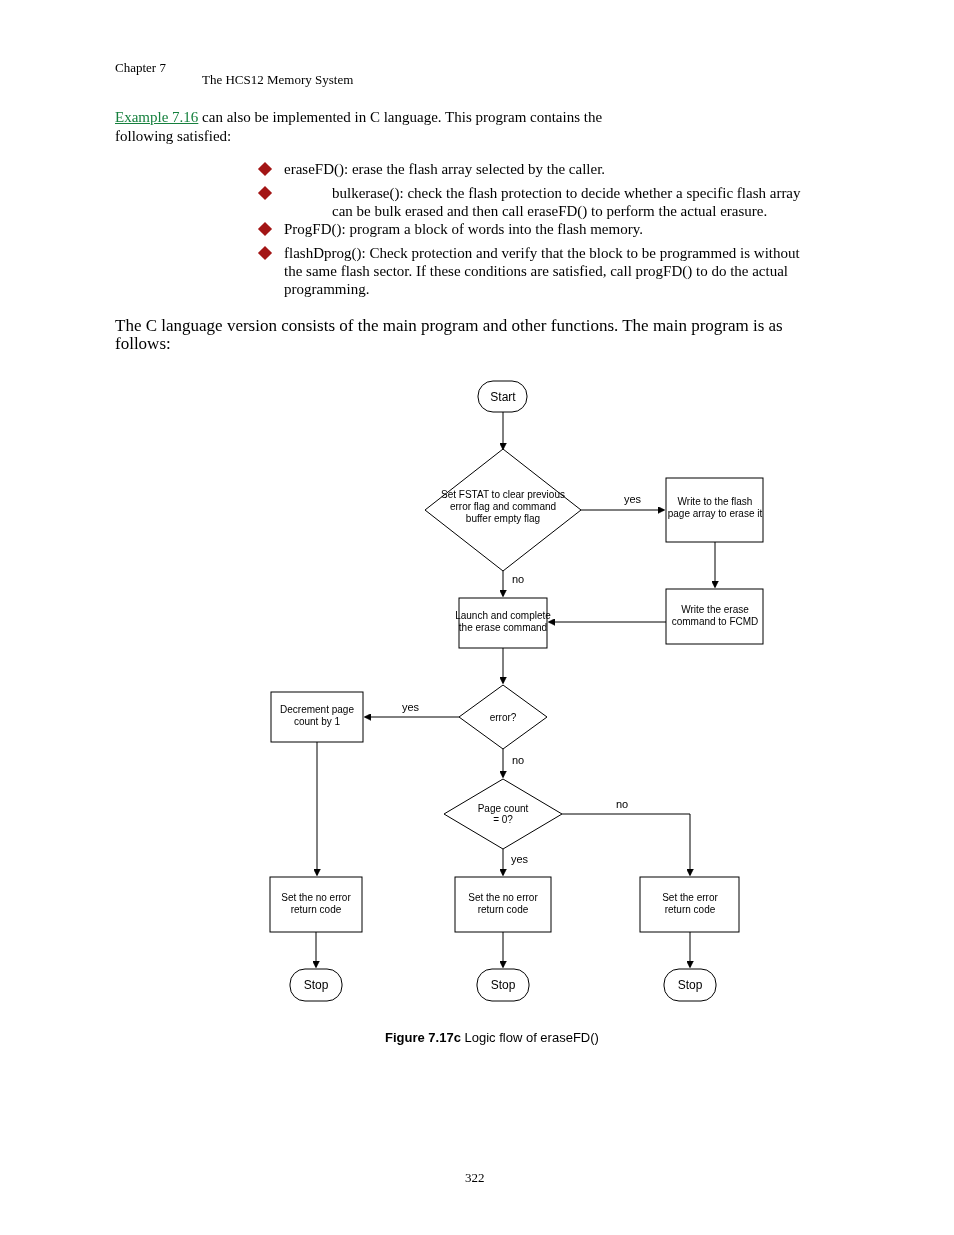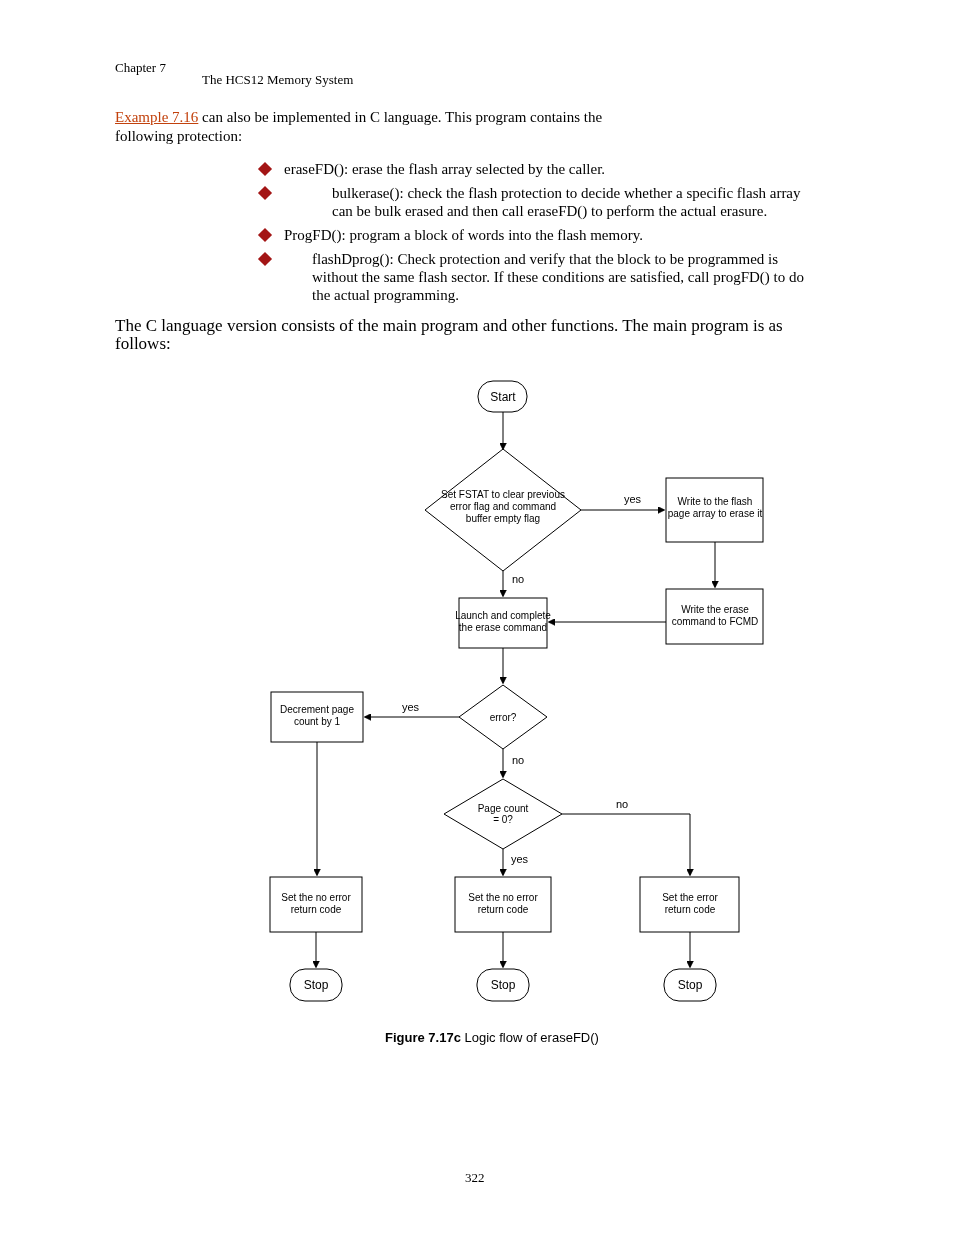--- a/index.html
+++ b/index.html
@@ -13,21 +13,21 @@
     position: relative;
   }
   .page {
     position: relative;
     width: 954px;
     height: 866px;
     border-radius: 29px;
   }
   .abs { position: absolute; }
   .link {
-    color: #c2410c;
+    color: #15803d;
     text-decoration: underline;
   }
   .diamond-bullet {
     display: inline-block;
     width: 10px;
     height: 10px;
     background: #a31515;
     transform: rotate(45deg);
     margin-right: 14px;
     flex: 0 0 10px;
@@ -56,36 +56,36 @@
 </head>
 <body>
 <div class="page">
 
 <div class="abs" style="left:115px; top:60px; font-size:13px;">Chapter 7</div>
 <div class="abs" style="left:202px; top:60px; font-size:13px;margin-top:12px;">The HCS12 Memory System</div>
 
 <div class="abs" style="left:115px; top:109px; font-size:15px;">
   <a href="#" class="link">Example 7.16</a><span> can also be implemented in C language. This program contains the</span>
 </div>
-<div class="abs" style="left:115px; top:128px; font-size:15px;">following protection:</div>
+<div class="abs" style="left:115px; top:128px; font-size:15px;">following satisfied:</div>
 
 <div class="abs" style="left:260px; top:160px; width:560px;">
   <div class="bullet-row">
     <span class="diamond-bullet"></span>
     <span class="bullet-text">eraseFD(): erase the flash array selected by the caller.</span>
   </div>
   <div class="bullet-row" style="margin-top:6px;gap:48px;">
     <span class="diamond-bullet"></span>
     <span class="bullet-text">bulkerase(): check the flash protection to decide whether a specific flash array can be bulk erased and then call eraseFD() to perform the actual erasure.</span>
   </div>
-  <div class="bullet-row" style="margin-top:6px;">
+  <div class="bullet-row" style="">
     <span class="diamond-bullet"></span>
     <span class="bullet-text">ProgFD(): program a block of words into the flash memory.</span>
   </div>
-  <div class="bullet-row" style="margin-top:6px;gap:28px;">
+  <div class="bullet-row" style="margin-top:6px;">
     <span class="diamond-bullet"></span>
     <span class="bullet-text">flashDprog(): Check protection and verify that the block to be programmed is without the same flash sector. If these conditions are satisfied, call progFD() to do the actual programming.</span>
   </div>
 </div>
 
 <div class="abs" style="left:115px; top:317px; width:720px; font-size:17px; line-height:18px;">The C language version consists of the main program and other functions. The main program is as follows:</div>
 
 <svg class="fc" width="954" height="1235">
   <defs>
     <marker id="arrow" viewBox="0 0 10 10" refX="9" refY="5" markerWidth="7" markerHeight="7" orient="auto-start-reverse">

